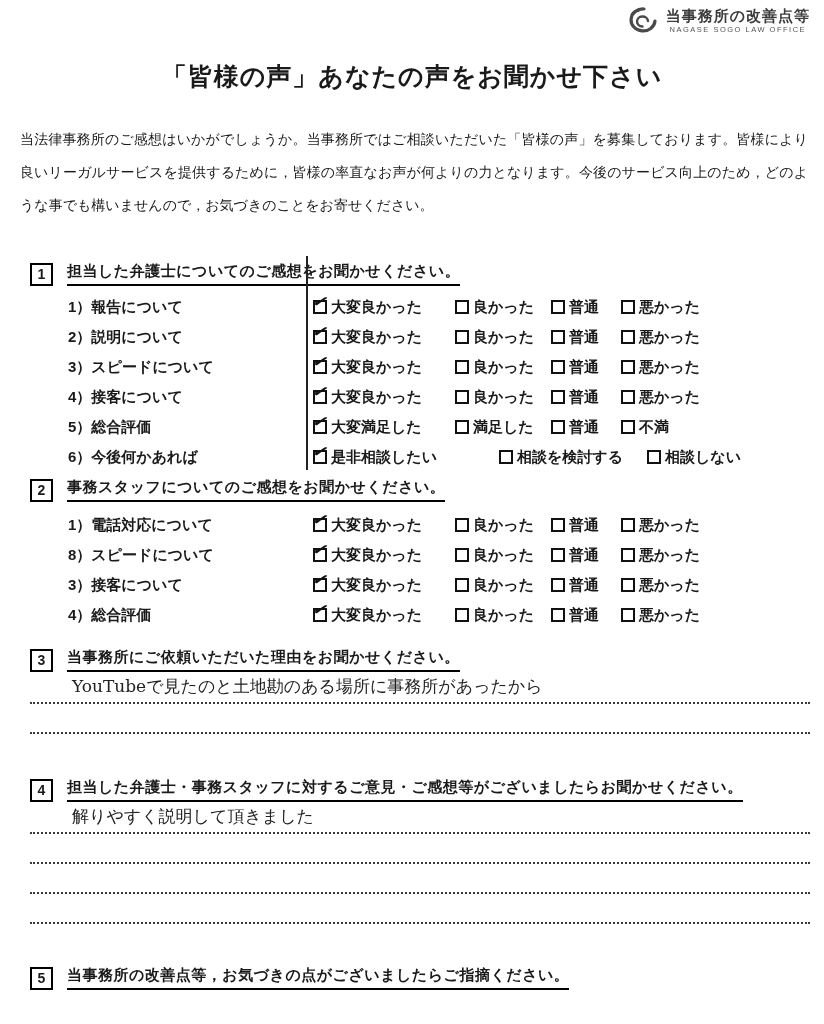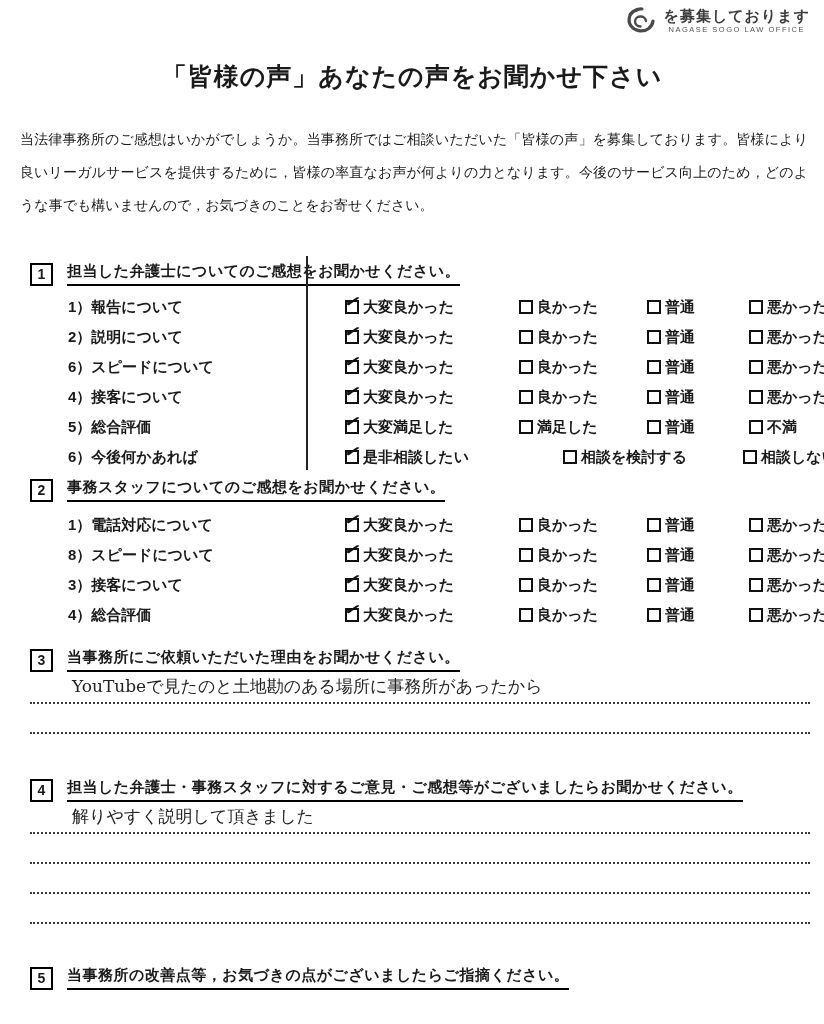--- a/index.html
+++ b/index.html
@@ -17,21 +17,21 @@
   
   .intro{margin:30px 16px 0 20px;font-size:14px;line-height:33px;text-align:justify;}
   
   .sections{margin:0 14px 0 30px;}
   .shead{display:flex;align-items:center;gap:14px;margin-top:0;}
   .snum{flex:none;width:19px;height:19px;border:2px solid #000;text-align:center;
         font-size:14px;font-weight:bold;line-height:19px;}
   .stitle{font-size:15px;font-weight:bold;letter-spacing:0.5px;
           border-bottom:2.5px solid #000;padding-bottom:3px;}
   .qrows{margin-left:38px;}
-  .qrow{display:flex;align-items:center;height:30px;font-size:15px;font-weight:bold;gap:32px;}
+  .qrow{display:flex;align-items:center;height:30px;font-size:15px;font-weight:bold;}
   .ql{width:245px;flex:none;}
   .opt{display:inline-flex;align-items:center;flex:none;}
   .ow0{width:142px;} .ow1{width:96px;} .ow2{width:70px;}
   .owa{width:142px;} .owb{width:148px;margin-left:44px;}
   .cb{position:relative;display:inline-block;width:10px;height:10px;border:2px solid #111;
       margin-right:4px;flex:none;}
   .opt.checked .cb::after{content:"✓";position:absolute;left:-3px;top:-11px;font-size:17px;
       font-weight:bold;transform:rotate(10deg);color:#111;}
   
   .aline{border-bottom:2px dotted #3a3a3a;height:30px;display:flex;align-items:center;
@@ -53,21 +53,21 @@
 <div class="page">
 
   <div class="hdr">
     <div class="logo">
       <svg class="logo-swirl" width="34" height="30" viewBox="0 0 34 30">
         <path d="M29 15 A 12 11 0 1 1 18 3" fill="none" stroke="#4a4a4a" stroke-width="3.2" stroke-linecap="round"></path>
         <path d="M22 15 A 5.5 5 0 1 0 16.5 20.5" fill="none" stroke="#4a4a4a" stroke-width="2.4" stroke-linecap="round"></path>
         <path d="M4 9 C 7 4 12 2 16 2 L 13 6 C 10 6 7 7 4 9 Z" fill="#4a4a4a"></path>
       </svg>
       <div class="logo-txt">
-        <span class="logo-name">を募集しております</span>
+        <span class="logo-name">当事務所の改善点等</span>
         <span class="logo-sub">NAGASE SOGO LAW OFFICE</span>
       </div>
     </div>
   </div>
 
   <div class="title">「皆様の声」あなたの声をお聞かせ下さい</div>
 
   <div class="intro">当法律事務所のご感想はいかがでしょうか。当事務所ではご相談いただいた「皆様の声」を募集しております。皆様により良いリーガルサービスを提供するために，皆様の率直なお声が何よりの力となります。今後のサービス向上のため，どのような事でも構いませんので，お気づきのことをお寄せください。</div>
 
   <div class="vline"></div>
@@ -111,21 +111,21 @@
         <span class="opt ow2">
             <i class="cb"></i>
             <b>普通</b>
           </span>
         <span class="opt">
             <i class="cb"></i>
             <b>悪かった</b>
           </span>
       </div>
       <div class="qrow">
-        <span class="ql">6）スピードについて</span>
+        <span class="ql">3）スピードについて</span>
         <span class="opt ow0 checked">
             <i class="cb"></i>
             <b>大変良かった</b>
           </span>
         <span class="opt ow1">
             <i class="cb"></i>
             <b>良かった</b>
           </span>
         <span class="opt ow2">
             <i class="cb"></i>

